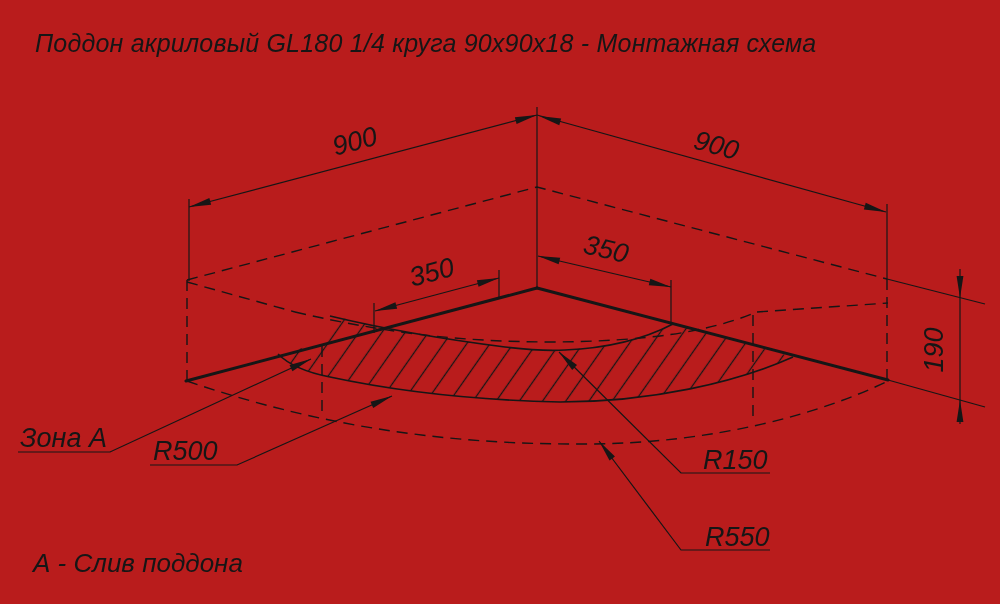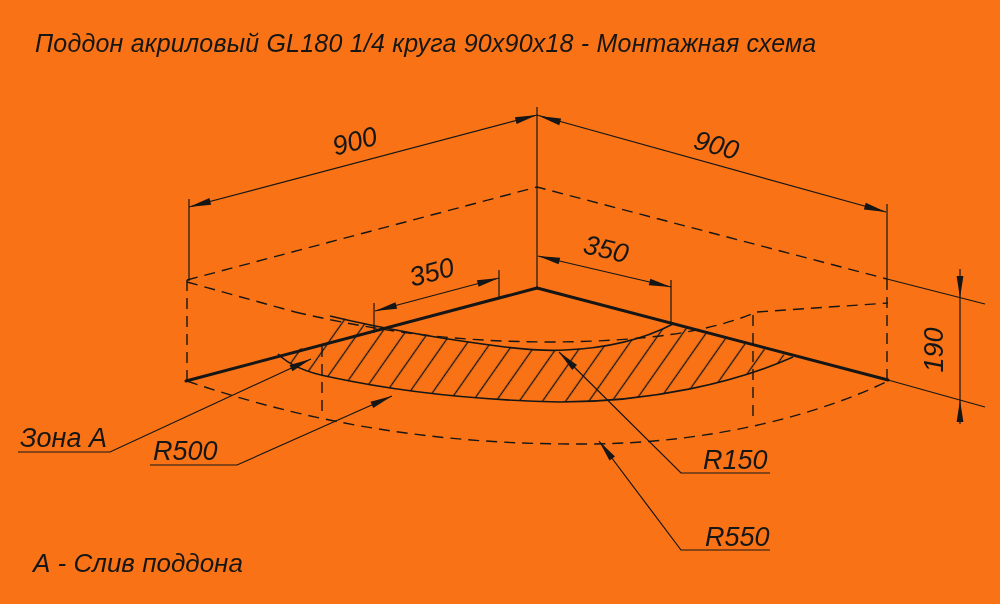--- a/index.html
+++ b/index.html
@@ -1,16 +1,16 @@
 <!DOCTYPE html>
 <html><head>
 <meta charset="utf-8">
 <style>
   html,body{margin:0;padding:0;background:#ffffff;}
-  .page{position:relative;width:1000px;height:604px;background:#f97316;overflow:hidden;
+  .page{position:relative;width:1000px;height:604px;background:#b91c1c;overflow:hidden;
         font-family:"Liberation Sans",sans-serif;}
   svg{display:block;}
   .t-title{font:italic 25px "Liberation Sans",sans-serif;letter-spacing:.2px;fill:#161616;}
   .t-dim{font:italic 27px "Liberation Sans",sans-serif;fill:#161616;}
   .t-note{font:italic 26px "Liberation Sans",sans-serif;fill:#161616;}
   .ln-thick{stroke:#161616;stroke-width:3;fill:none;stroke-linecap:round;}
   .ln-thin{stroke:#161616;stroke-width:1.2;fill:none;}
   .ln-arc{stroke:#161616;stroke-width:1.6;fill:none;}
   .ln-dash{stroke:#161616;stroke-width:1.4;fill:none;stroke-dasharray:11 7;}
   .arrow{fill:#161616;stroke:none;}

